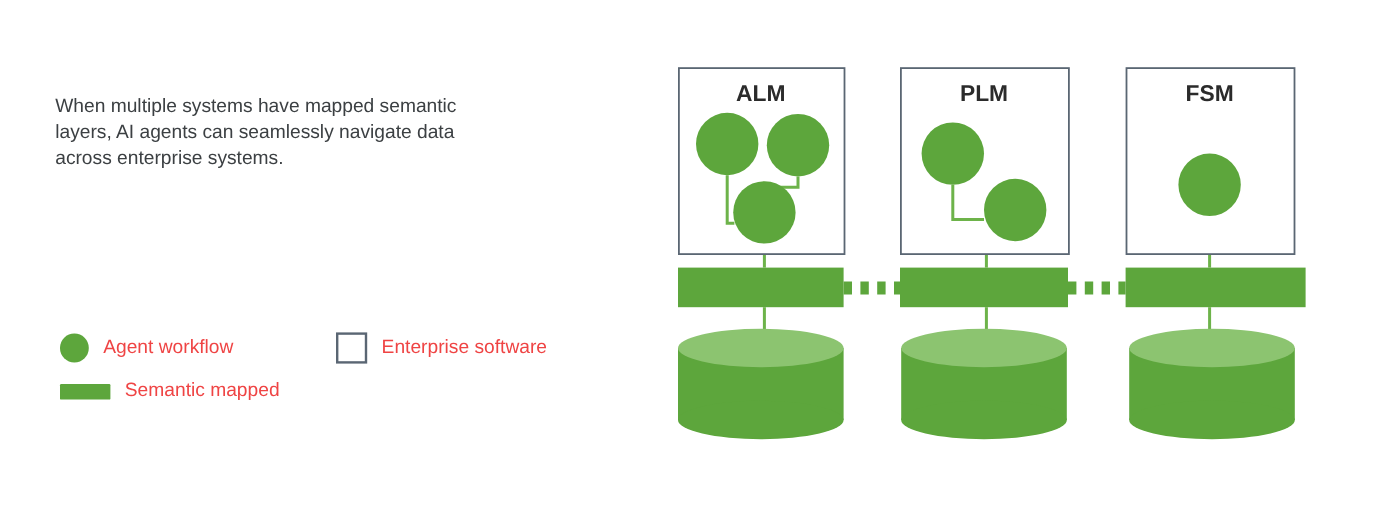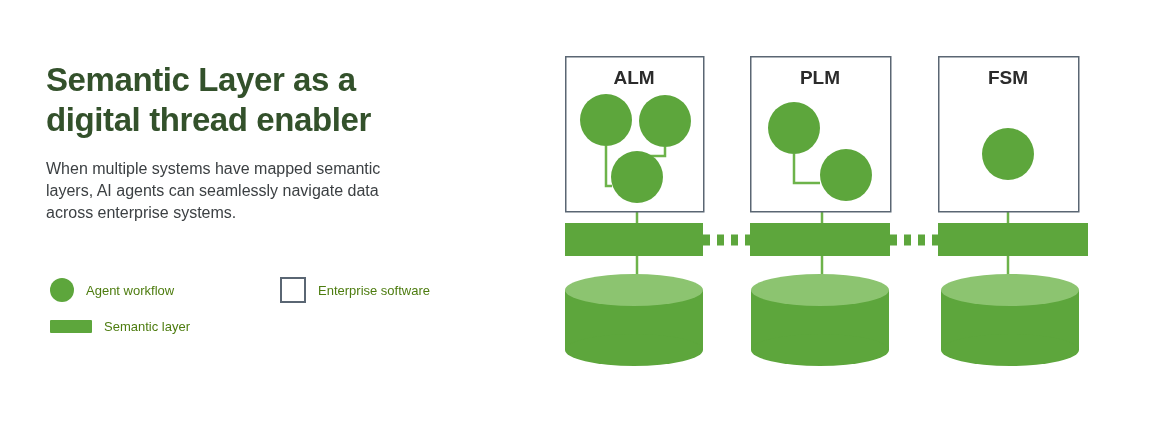--- a/index.html
+++ b/index.html
@@ -52,22 +52,22 @@
     grid-template-columns: 205px 205px;
     grid-auto-rows: 36px;
     align-items: center;
   }
   .legend-item {
     display: flex;
     align-items: center;
     gap: 12px;
   }
   .legend-label {
-    font-size: 13px;
-    color: #4d7c0f;
+    font-size: 16px;
+    color: #ef4444;
     white-space: nowrap;
   }
   .sw-circle {
     width: 24px; height: 24px;
     border-radius: 50%;
     background: #5da63c;
     flex: 0 0 auto;
   }
   .sw-bar {
     width: 42px; height: 13px;
@@ -109,42 +109,40 @@
     left: 0; top: 0;
     width: 1160px; height: 360px;
     pointer-events: none;
   }
   .diagram svg { display: block; }
 </style>
 </head>
 <body>
 
 <div class="left-col">
-  <h1 class="headline">Semantic Layer as a
-digital thread enabler</h1>
   <p class="subcopy">When multiple systems have mapped semantic
 layers, AI agents can seamlessly navigate data
 across enterprise systems.</p>
 </div>
 
 <div class="legend">
 
   <div class="legend-item">
     <span class="sw-circle"></span>
     <span class="legend-label">Agent workflow</span>
   </div>
 
   <div class="legend-item col2">
     <span class="sw-box"></span>
     <span class="legend-label">Enterprise software</span>
   </div>
 
   <div class="legend-item">
     <span class="sw-bar"></span>
-    <span class="legend-label">Semantic layer</span>
+    <span class="legend-label">Semantic mapped</span>
   </div>
 
 
 </div>
 
 <div class="diagram">
   <svg id="diagram-svg" width="1160" height="430" viewBox="0 0 1160 430" xmlns="http://www.w3.org/2000/svg">
       <line x1="703" y1="240" x2="750" y2="240" stroke="#5da63c" stroke-width="11" stroke-dasharray="7 7" stroke-linecap="butt"></line>
       <line x1="890" y1="240" x2="938" y2="240" stroke="#5da63c" stroke-width="11" stroke-dasharray="7 7" stroke-linecap="butt"></line>
       <g>

